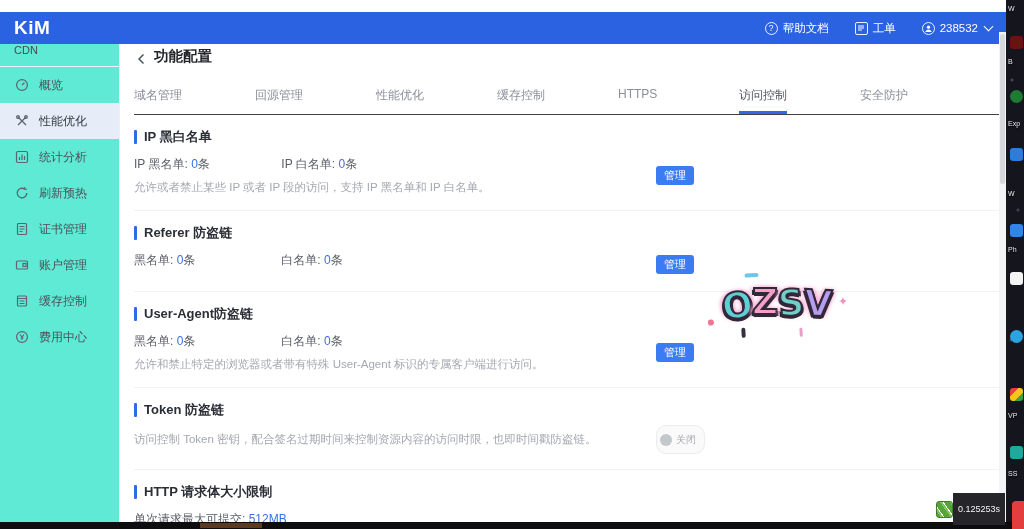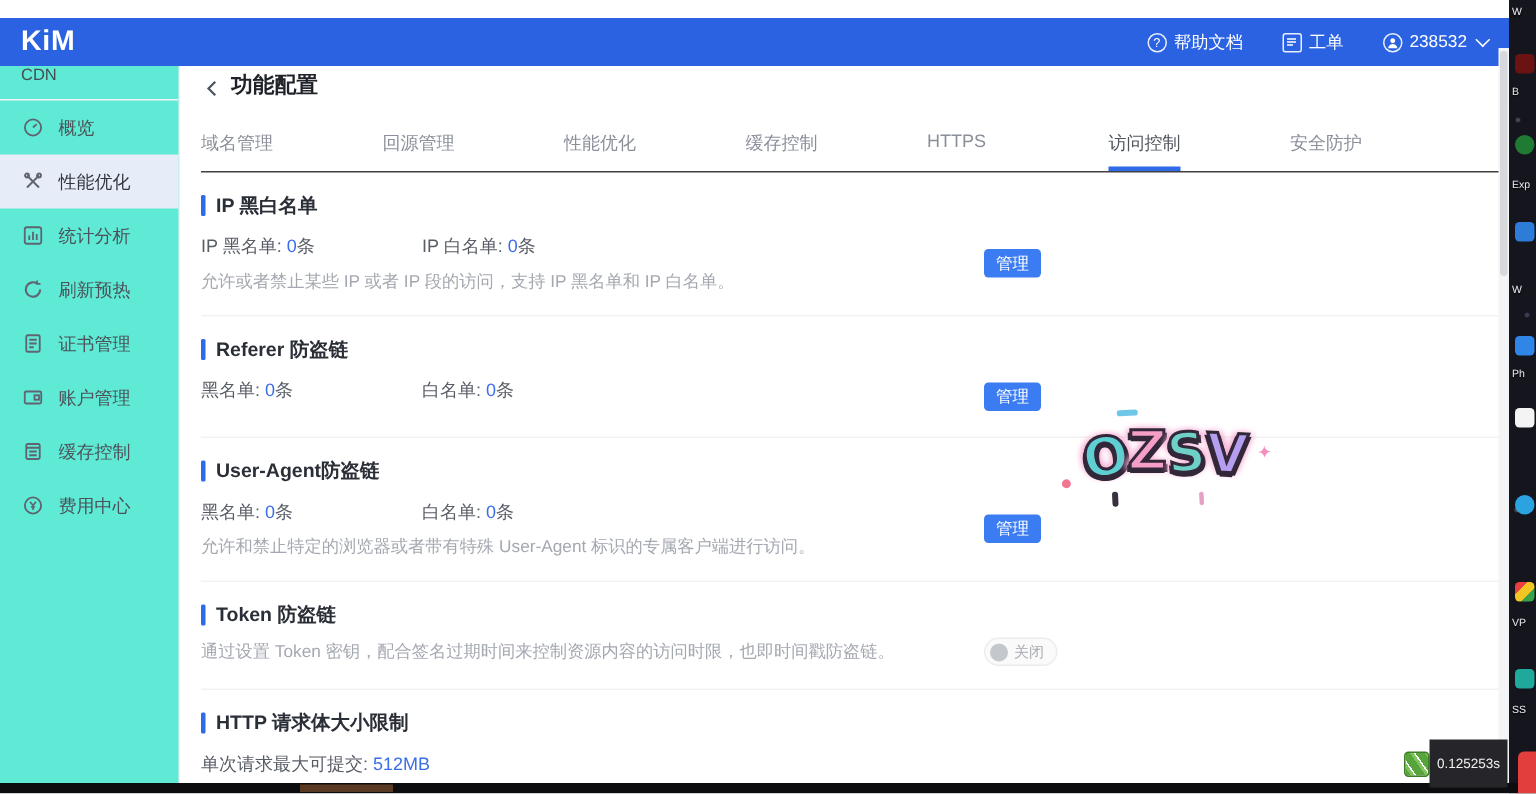--- a/index.html
+++ b/index.html
@@ -40,21 +40,21 @@
   .sec-title { display:flex; align-items:center; gap:7px; font-size:13px; font-weight:bold; color:#2a2e36; }
   .bar { width:3px; height:14px; background:#2f6be6; border-radius:1px; }
   .sec-row { display:flex; align-items:center; margin-top:10px; }
   .sec-body { width:522px; }
   .fields { font-size:12px; color:#595d66; margin-bottom:7px; }
   .fld { display:inline-block; }
   .fld.w1 { width:144px; }
   .fval { color:#3a6ee8; }
   .desc { font-size:11.5px; color:#a4a8b0; }
   .btn { min-width:36px; height:19px; padding:0 8px; background:#3b7cf2; color:#fff; font-size:11px; border:none; border-radius:3px; cursor:pointer; font-family:inherit; }
-  .toggle { display:inline-flex; align-items:center; gap:4px; height:19px; padding:0 8px 0 3px; background:#fafafa; border:1px solid #ececee; border-radius:10px; font-size:10px; color:#a8abb2; cursor:pointer; }
+  .toggle { display:inline-flex; align-items:center; gap:4px; height:29px; padding:0 8px 0 3px; background:#fafafa; border:1px solid #ececee; border-radius:10px; font-size:10px; color:#a8abb2; cursor:pointer; }
   .knob { width:12px; height:12px; border-radius:50%; background:#c4c7cc; }
 
   
   .graffiti { position:absolute; left:712px; top:274px; width:130px; height:58px; display:flex; align-items:center; justify-content:center; transform:rotate(-3deg); z-index:6; pointer-events:none; }
   .graffiti .glt { font-size:36px; font-weight:bold; font-family:"DejaVu Sans",sans-serif; -webkit-text-stroke:2px #33283a;
     text-shadow:0 3px 0 #33283a, 2px 2px 0 #33283a, -2px 2px 0 #33283a, 0 0 6px #f7b7d9, -3px 0 4px #f4a6ce, 3px 0 4px #f4a6ce; }
   .g0 { color:#5ecfd2; transform:rotate(-6deg); }
   .g1 { color:#f59fc7; transform:translateY(-3px) rotate(3deg); }
   .g2 { color:#6fd0c8; transform:rotate(-2deg); }
   .g3 { color:#b59df0; transform:translateY(2px) rotate(6deg); }
@@ -249,21 +249,21 @@
       </div>
     </div>
 
     <div class="section">
       <div class="sec-title">
         <span class="bar"></span>
         <span>Token 防盗链</span>
       </div>
       <div class="sec-row" style="margin-top:6px;">
         <div class="sec-body">
-          <div class="desc">通过设置 Token 密钥，配合签名过期时间来控制资源内容的访问时限，也即时间戳防盗链。</div>
+          <div class="desc">访问控制 Token 密钥，配合签名过期时间来控制资源内容的访问时限，也即时间戳防盗链。</div>
         </div>
         <span class="toggle">
           <span class="knob"></span>
           <span>关闭</span>
         </span>
       </div>
     </div>
 
     <div class="section">
       <div class="sec-title">

